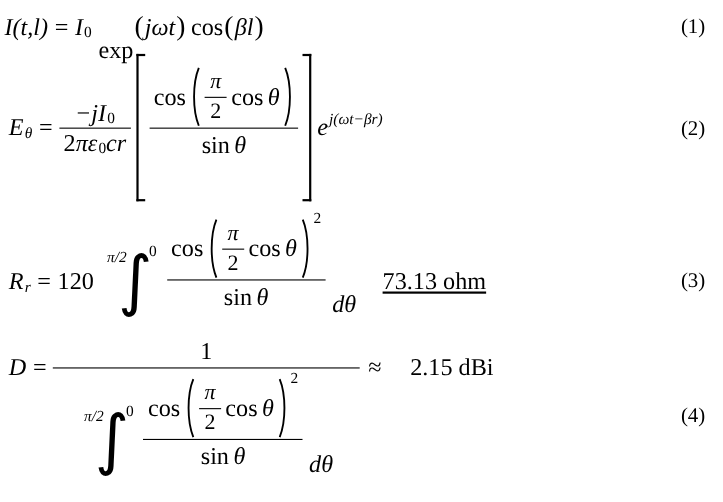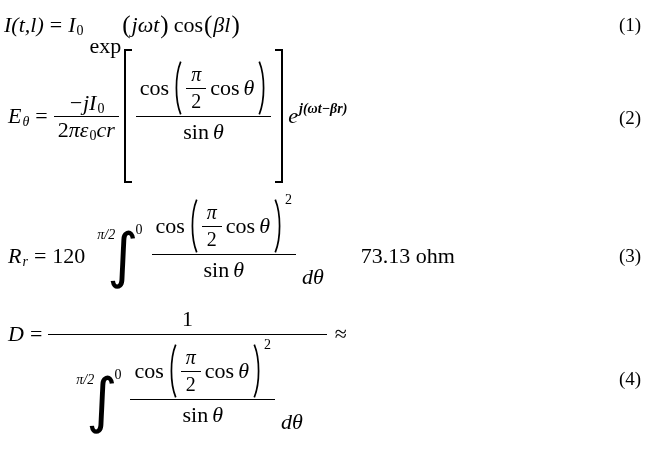--- a/index.html
+++ b/index.html
@@ -8,21 +8,21 @@
     background:#ffffff; color:#000000;
     font-family:"Liberation Serif","DejaVu Serif",serif;
     position:relative; overflow:hidden;
   }
   .eq { position:absolute; display:flex; align-items:center; font-size:22px; white-space:nowrap; }
   .eqnum { position:absolute; left:619px; font-size:19px; line-height:22px; }
   .it { font-style:italic; }
   .rm { font-style:normal; }
   .sub { font-size:14px; position:relative; top:6px; margin-left:1px; font-style:normal; }
   .sub.it { font-style:italic; }
-  .esup { font-size:14px; position:relative; top:-10px; margin-left:1px; font-style:italic;font-weight:bold; }
+  .esup { font-size:14px; position:relative; top:-10px; margin-left:1px; font-style:italic; }
   .ml4 { margin-left:4px; } .ml6 { margin-left:6px;margin-top:42px; } .mx6 { margin:0 6px; }
   .bigp { font-size:25px; margin:0 1px; }
 
   
   .frac { display:inline-flex; flex-direction:column; align-items:stretch; text-align:center; }
   .frac > .fnum, .frac > .fden { display:flex; align-items:center; justify-content:center; padding:0 4px; }
   .frac > .fden { border-top:1.6px solid #000; }
   .pifrac { font-size:20px; margin:0 4px; }
   .pifrac > .fnum { padding:0 5px 2px; }
   .pifrac > .fden { padding:1px 5px 0; }
@@ -158,21 +158,21 @@
           </svg>
         </span>
       <span class="psup rm">2</span>
     </span>
     <span class="fden">
       <span class="rm">sin</span>
       <span class="it ml4">θ</span>
     </span>
   </span>
   <span class="it ml6">dθ</span>
-  <span class="rm" style="margin-left:37px;">73.13 ohm</span>
+  <span class="rm" style="margin-left:24px;text-decoration:underline;">73.13 ohm</span>
 </div>
 <span class="eqnum" style="top:245px;">(3)</span>
 
 <div class="eq" id="eq4" style="left:8px; top:304px;">
   <span class="axis it">D</span>
   <span class="axis rm mx6">=</span>
   <span class="frac bigfrac">
     <span class="fnum">
         <span class="rm">1</span>
       </span>
@@ -209,14 +209,15 @@
         </span>
         <span class="fden">
           <span class="rm">sin</span>
           <span class="it ml4">θ</span>
         </span>
       </span>
       <span class="it ml6">dθ</span>
     </span>
   </span>
   <span class="axis rm" style="margin-left:8px;">≈</span>
+  <span class="axis rm" style="margin-left:26px;">2.15 dBi</span>
 </div>
 <span class="eqnum" style="top:368px;">(4)</span>
 
 </body></html>

